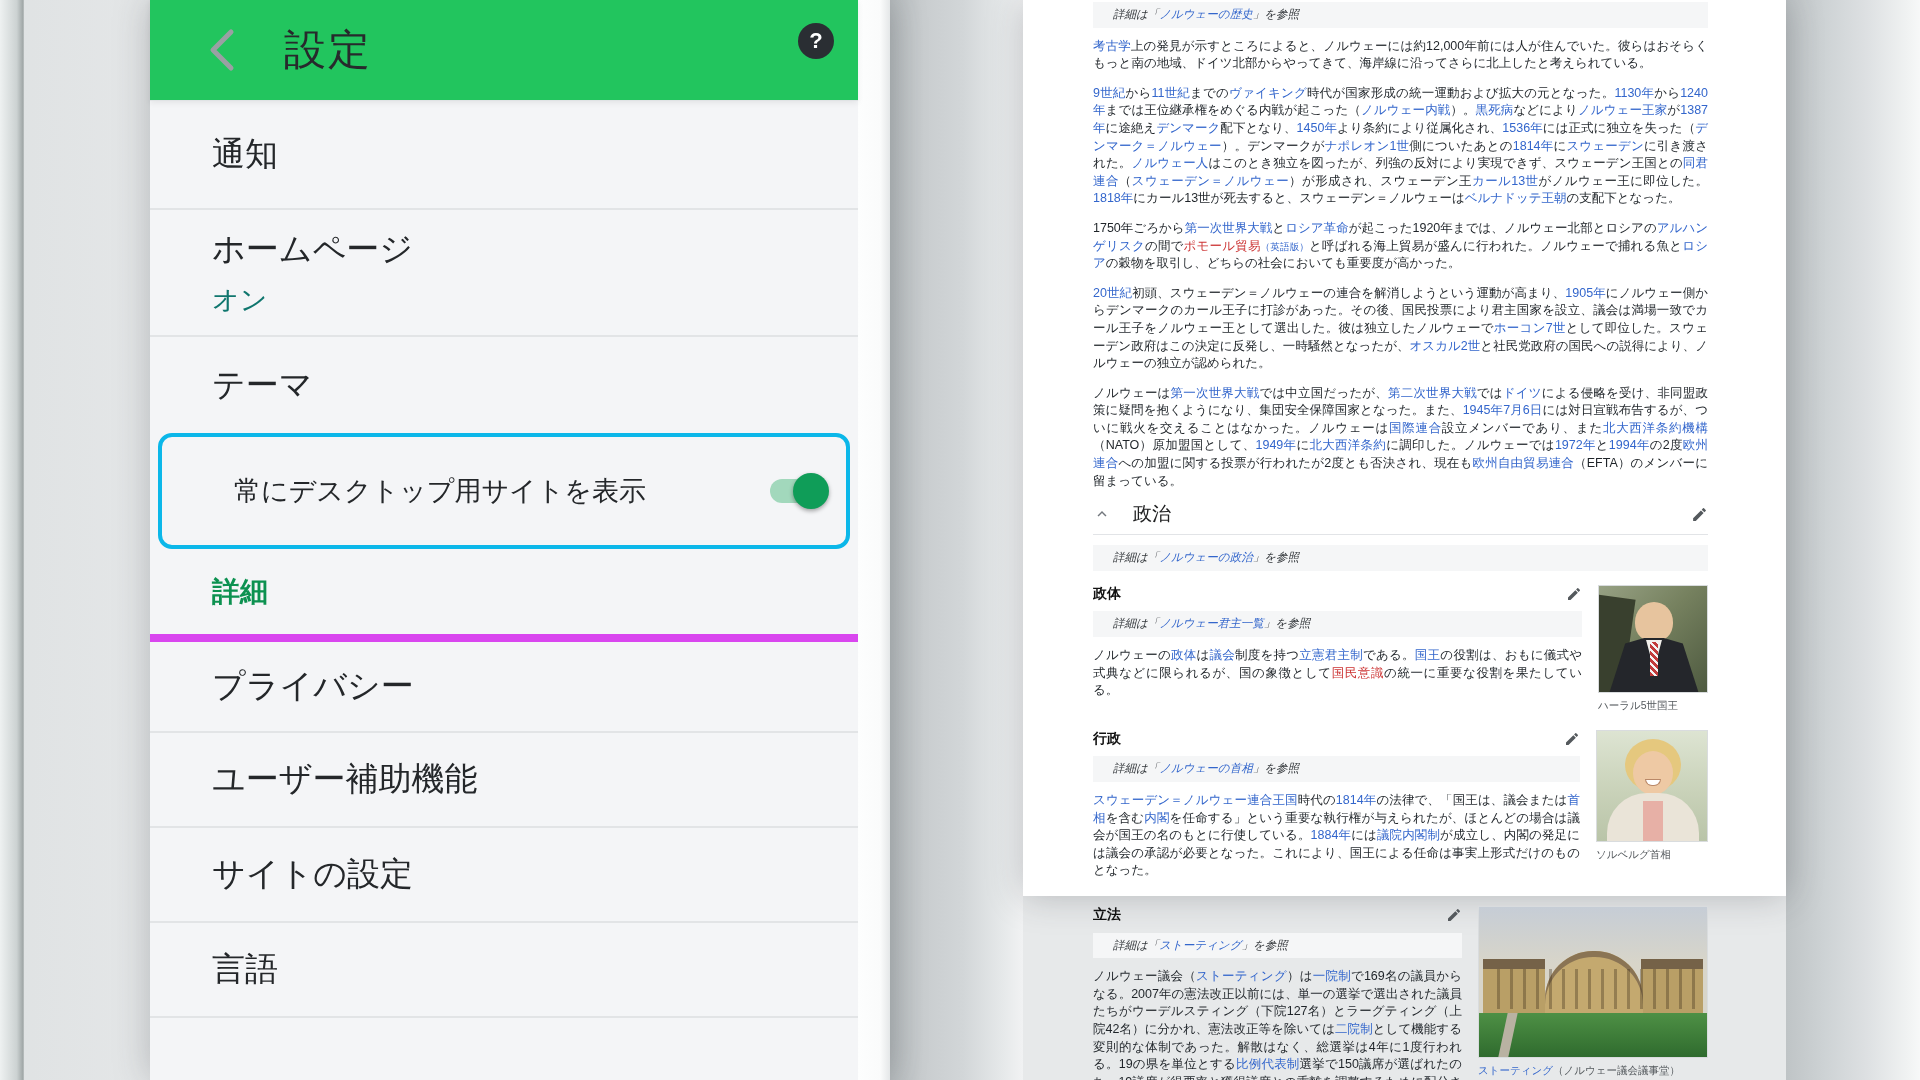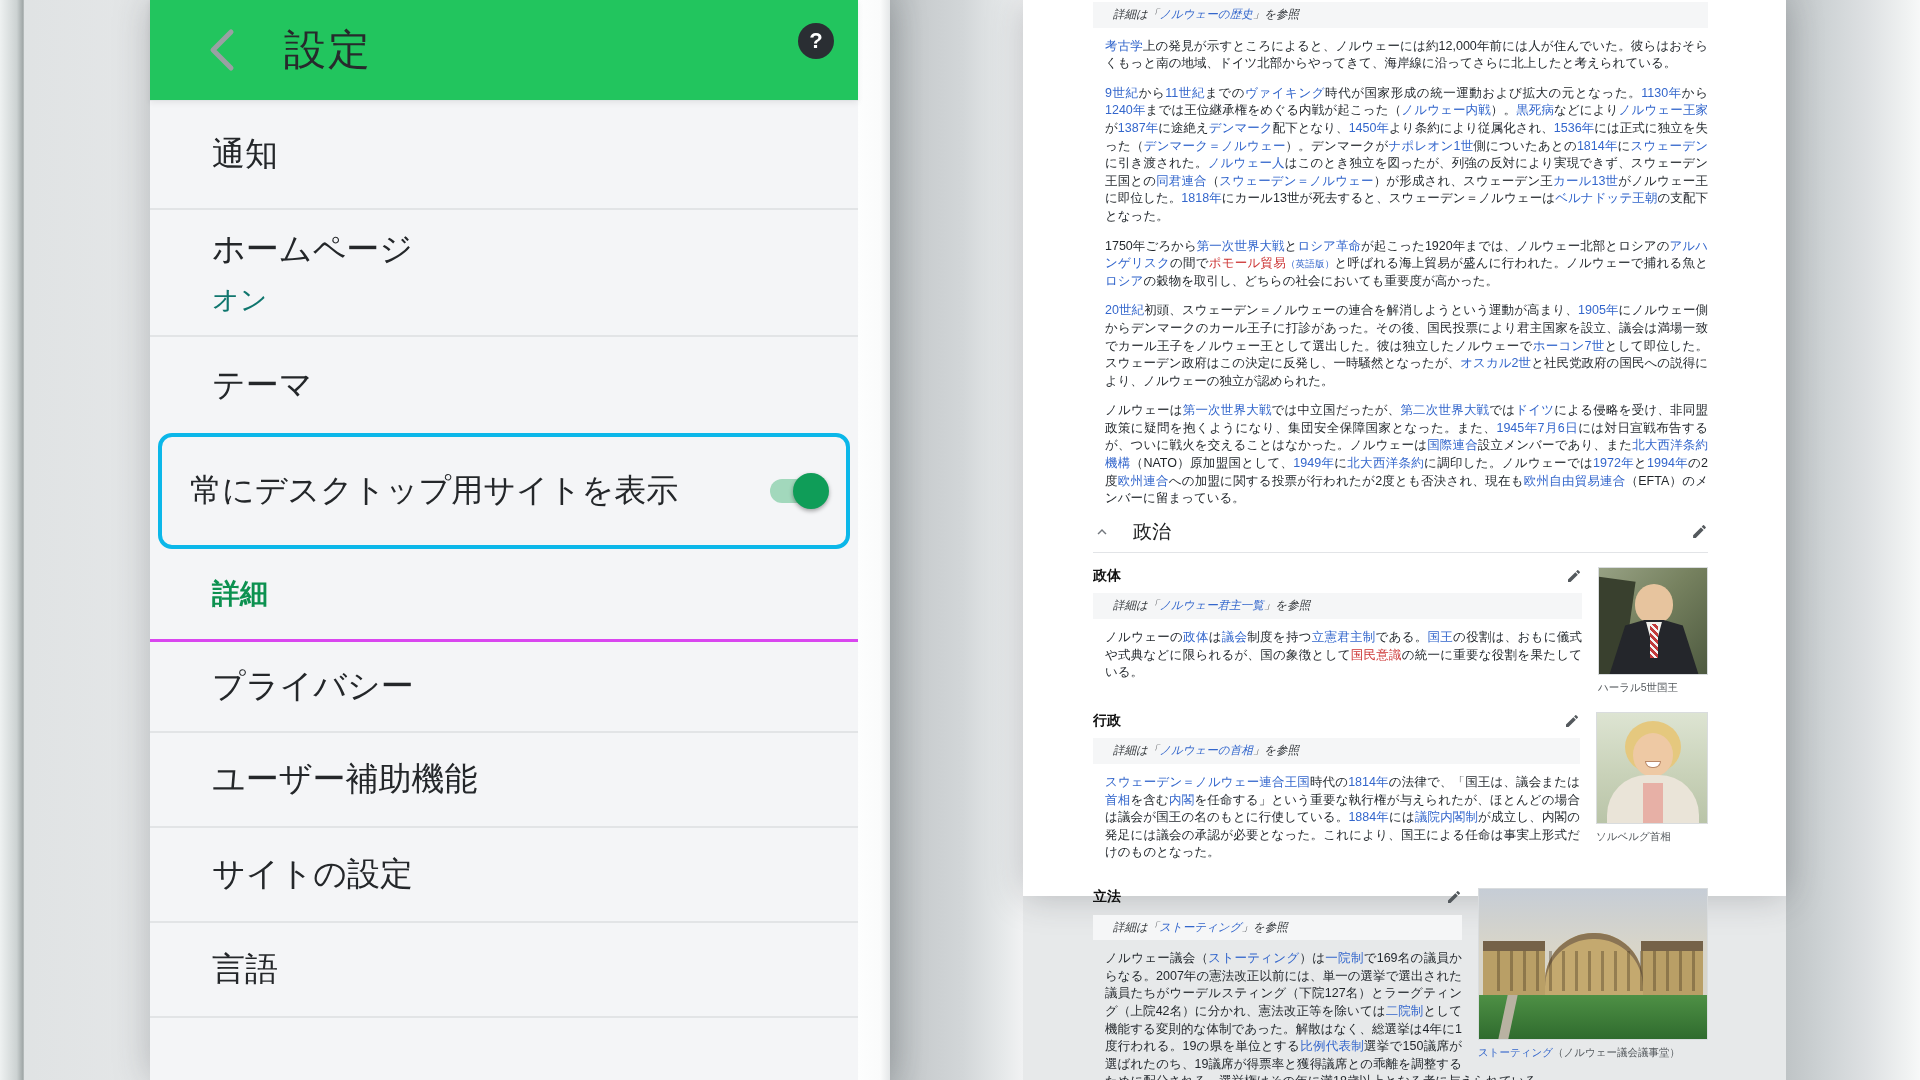--- a/index.html
+++ b/index.html
@@ -36,36 +36,36 @@
   .row{display:flex;flex-direction:column;justify-content:center;padding-left:62px;background:#f4f5f7;}
   .row-border{border-bottom:2px solid #e2e4e6;}
   .row-label{font-size:33px;color:#24272a;}
   .row-sub{font-size:27px;color:#0f766e;margin-top:10px;}
   .r-h1{height:109px;} .r-h2{height:127px;} .r-h3{height:96px;}
   .r2{height:91px;} .r3{height:95px;}
 
   .sec-label{height:48px;padding-left:62px;display:flex;align-items:flex-end;
     font-size:28px;font-weight:bold;color:#0c9150;}
   .sec-label2{height:93px;padding-left:62px;display:flex;align-items:center;
-    font-size:28px;font-weight:bold;color:#0c9150;border-bottom:3px solid #d946ef;}
+    font-size:28px;font-weight:bold;color:#0c9150;border-bottom:8px solid #d946ef;}
 
   .highlight-box{margin-left:8px;width:692px;height:116px;border:4px solid #0bb7e9;border-radius:14px;
     display:flex;align-items:center;background:#f4f5f7;}
-  .highlight-label{font-size:32px;color:#24272a;padding-left:28px;flex:1;}
+  .highlight-label{font-size:27px;color:#24272a;padding-left:72px;flex:1;}
   .toggle{position:relative;width:56px;height:24px;margin-right:20px;flex:none;}
   .toggle-track{position:absolute;left:0;top:0;width:56px;height:24px;border-radius:12px;background:#a2d8bc;}
   .toggle-thumb{position:absolute;right:-3px;top:-6px;width:36px;height:36px;border-radius:50%;
     background:#0f9d58;box-shadow:0 2px 4px rgba(0,0,0,.35);}
 
   
   .phone-right{position:absolute;left:1023px;top:0;width:763px;height:896px;background:#ffffff;
     box-shadow:0 0 34px rgba(50,55,60,.28);}
   .article{position:absolute;left:0;top:0;width:100%;height:100%;
     padding:2px 78px 0 70px;font-size:12.5px;line-height:17.6px;color:#1f2429;}
-  .article p{margin:0 0 12px 12px;text-align:justify;}
+  .article p{margin:0 0 12px 0;text-align:justify;}
   .k-link{color:#3366cc;} .k-red{color:#cc3333;} .k-small{color:#3366cc;font-size:9.5px;}
   .hatnote{background:#f5f6f7;padding:4px 12px 4px 20px;font-style:italic;font-size:11.5px;
     color:#33373b;overflow:hidden;margin:0 0 10px 0;}
   .hatnote .k-link{font-style:italic;}
 
   .main-sec-header{margin-top:15px;display:flex;align-items:center;gap:22px;font-size:19px;color:#202122;
     padding-bottom:11px;border-bottom:1px solid #e2e4e7;margin-bottom:10px;}
   .pencil{margin-left:auto;flex:none;display:flex;}
   .subsec{display:flow-root;margin-top:14px;}
   .subsec-head{display:flex;align-items:center;overflow:hidden;font-size:14px;font-weight:bold;
@@ -187,20 +187,21 @@
           </svg>
       </span>
       <span>政治</span>
       <span class="pencil">
         <svg width="17" height="17" viewBox="0 0 24 24" fill="#54595d">
             <path d="M3 17.25V21h3.75L17.8 9.94l-3.75-3.75L3 17.25zM20.7 7.04a1 1 0 0 0 0-1.41l-2.34-2.34a1 1 0 0 0-1.41 0l-1.83 1.83 3.75 3.75 1.83-1.83z"></path>
           </svg>
       </span>
     </div>
 
+    <div class="hatnote"><span>詳細は「</span><span class="k-link">ノルウェーの政治</span><span>」を参照</span></div>
 
     <div class="subsec">
       <figure>
         <div class="img img-king">
           <div class="uniform"></div>
             <div class="head"></div>
             <div class="suit"></div>
             <div class="shirt"></div>
             <div class="tie"></div>
         </div>

